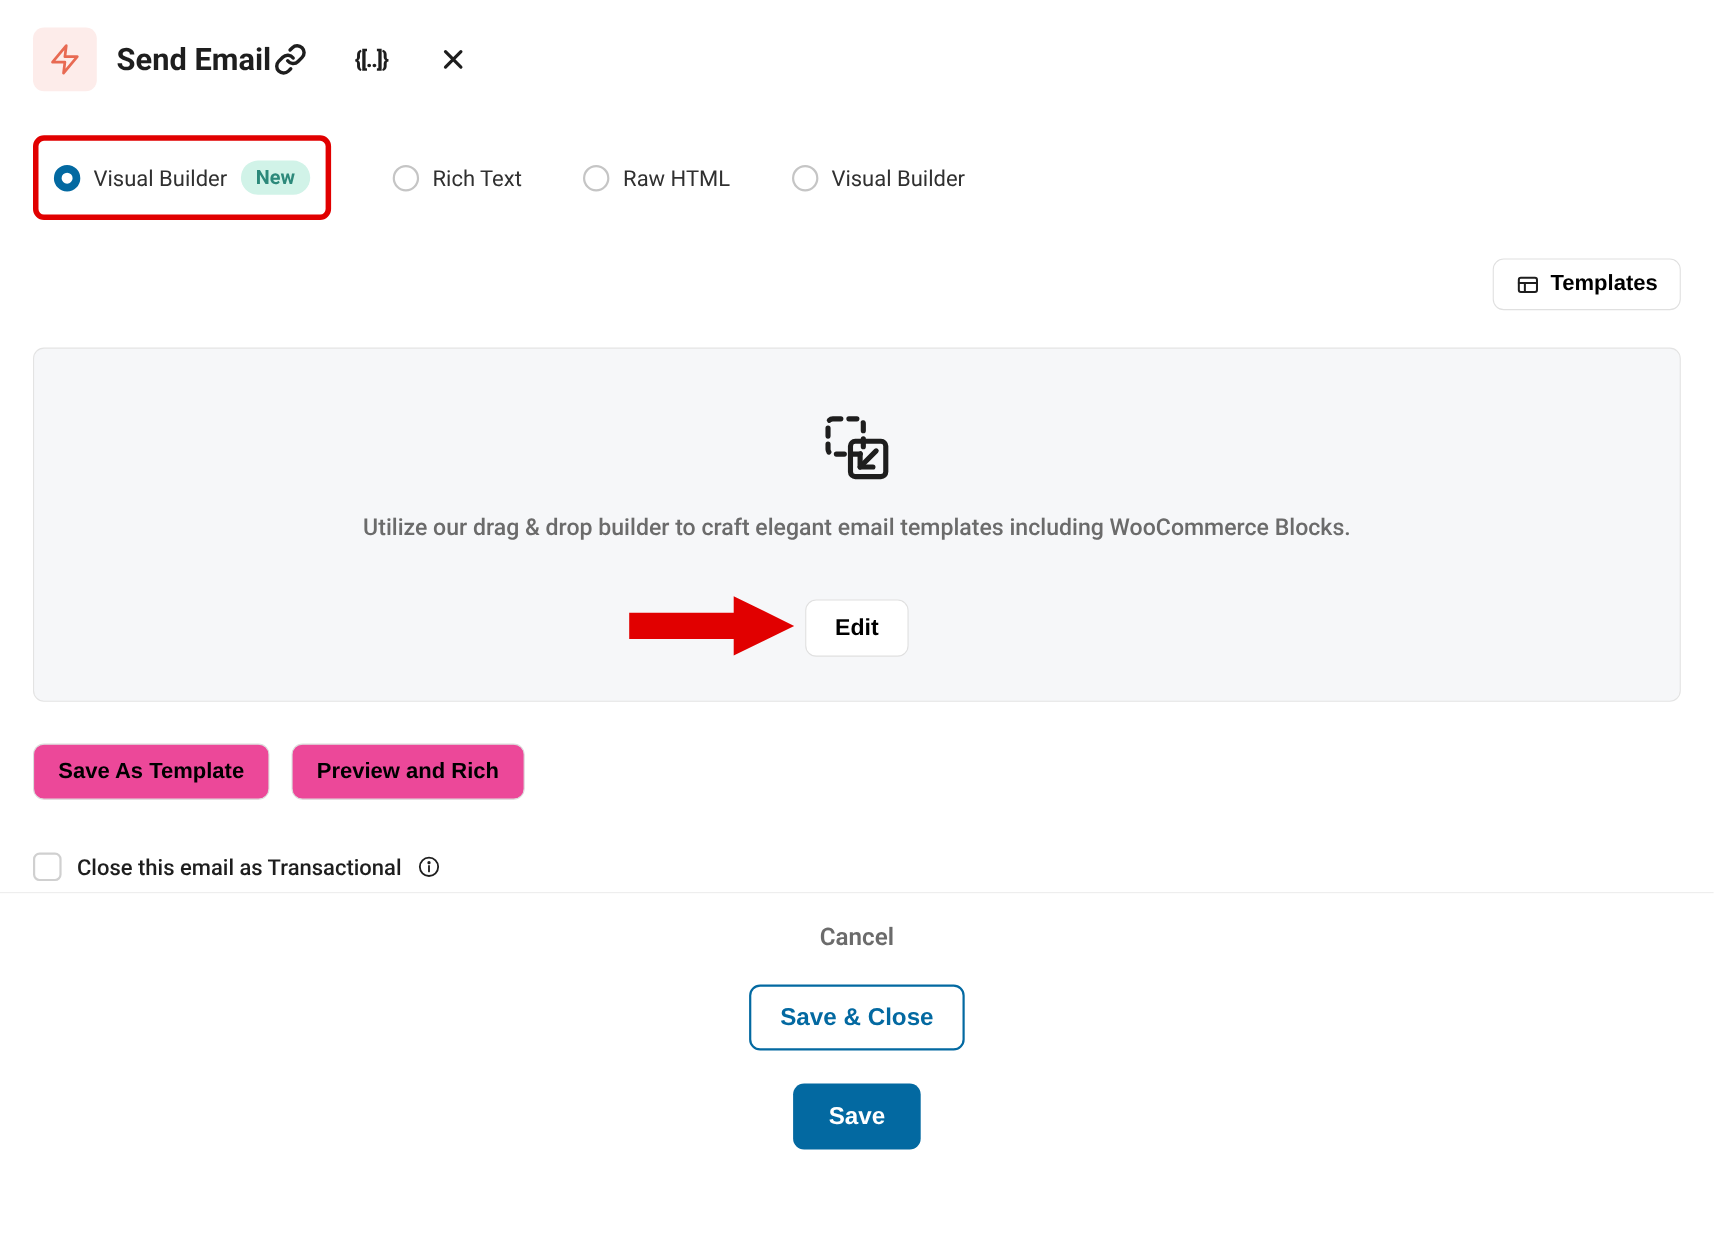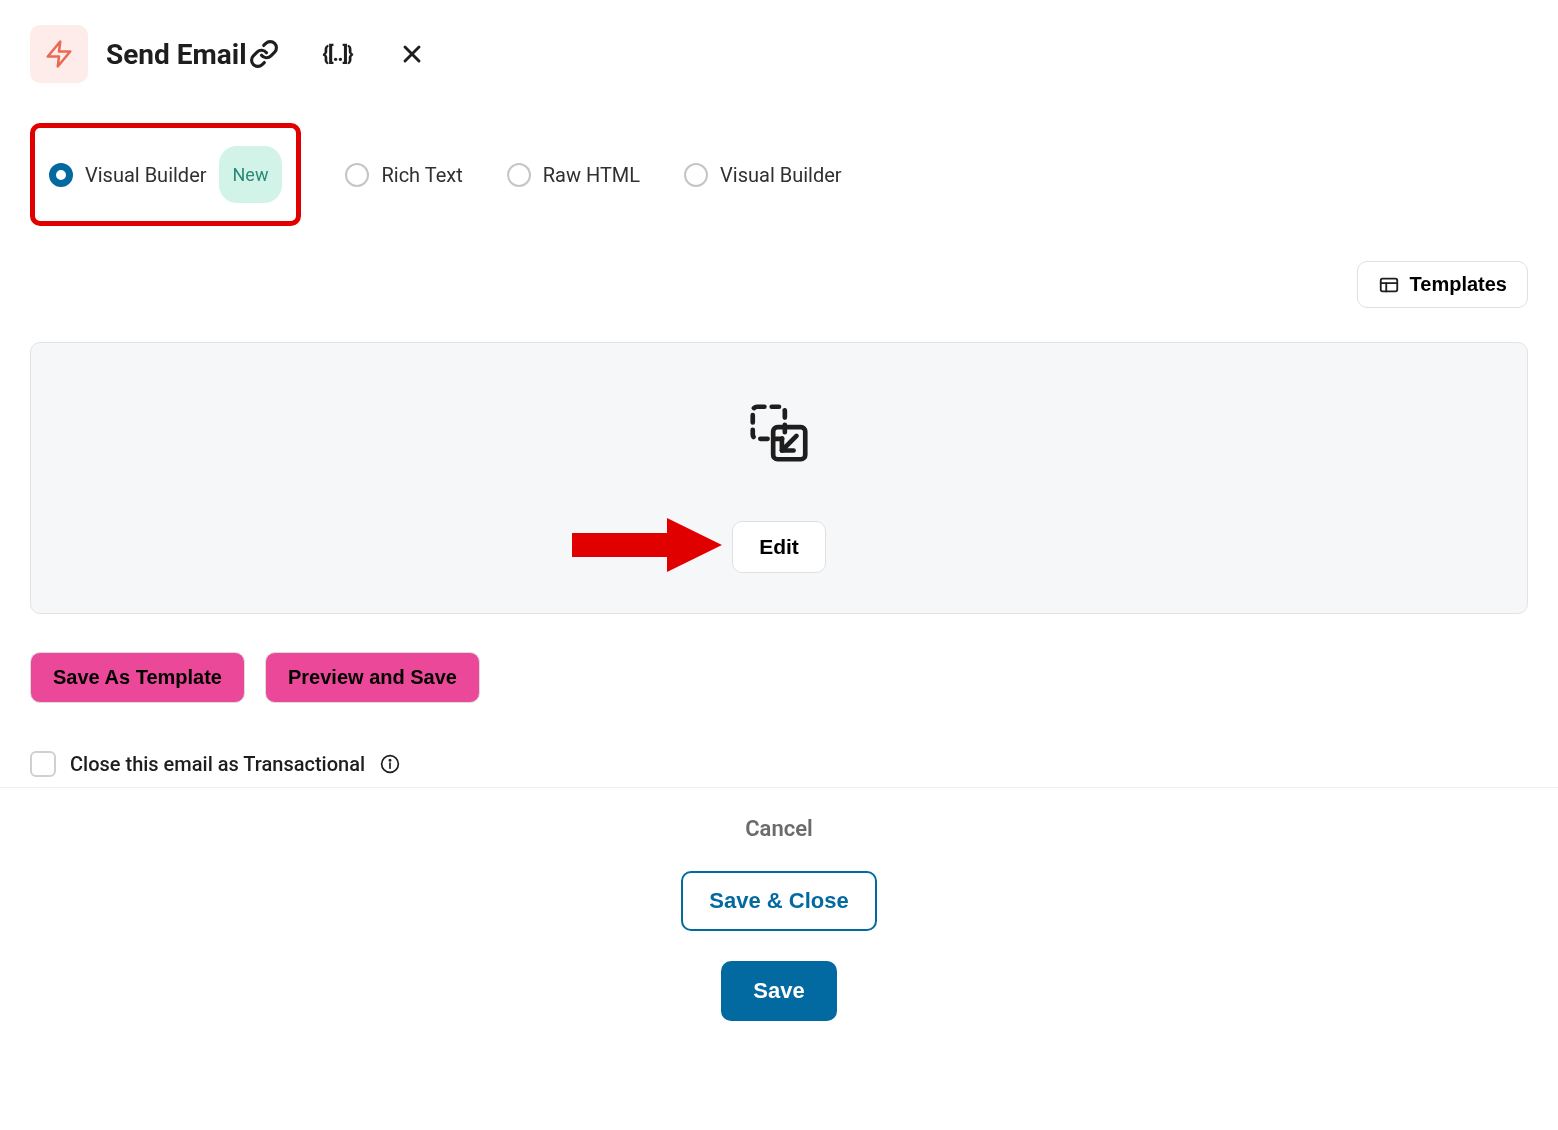--- a/index.html
+++ b/index.html
@@ -59,21 +59,21 @@
       padding: 30px 30px 0 30px;
     }
     .section-label {
       font-size: 20px;
       font-weight: 700;
       margin-bottom: 18px;
     }
     .radio-row {
       display: flex;
       align-items: center;
-      gap: 44px;
+      gap: 56px;
     }
     .radio-option {
       display: flex;
       align-items: center;
       gap: 12px;
       cursor: pointer;
     }
     .radio-circle {
       width: 24px;
       height: 24px;
@@ -96,23 +96,23 @@
       border: 5px solid #e10000;
       border-radius: 10px;
       padding: 18px 14px;
       display: inline-flex;
       align-items: center;
       gap: 12px;
     }
     .new-badge {
       background: #d1f3e8;
       color: #2c897a;
-      font-weight: 400;
+      font-weight: 700;
       font-size: 18px;
-      padding: 18px 14px;
+      padding: 5px 14px;
       border-radius: 18px;
     }
     .templates-row {
       display: flex;
       justify-content: flex-end;
       margin-top: 35px;
     }
     .templates-button {
       border: 1px solid #e0e0e0;
       background: #ffffff;
@@ -303,33 +303,34 @@
     </button>
   </div>
 
   <div class="builder-panel">
     <svg width="70" height="70" viewBox="0 0 24 24" fill="none" stroke="#1e1e1e" stroke-width="1.6" stroke-linecap="round" stroke-linejoin="round">
       <rect x="3" y="3" width="11" height="11" rx="1.5" stroke-dasharray="2.5 2.5"></rect>
       <rect x="10" y="10" width="11" height="11" rx="1.5"></rect>
       <polyline points="18 13 13 18"></polyline>
       <polyline points="13 14 13 18 17 18"></polyline>
     </svg>
+    <div class="panel-desc">Utilize our drag &amp; drop builder to craft elegant email templates including WooCommerce Blocks.</div>
     <div class="edit-row">
       <div class="arrow-pointer">
         <svg width="160" height="70" viewBox="0 0 160 70">
           <polygon points="160,35 105,8 105,23 10,23 10,47 105,47 105,62" fill="#e10000"></polygon>
         </svg>
       </div>
       <button class="edit-button">Edit</button>
     </div>
   </div>
 
   <div class="button-row">
     <button class="secondary-button">Save As Template</button>
-    <button class="secondary-button">Preview and Save</button>
+    <button class="secondary-button">Preview and Rich</button>
   </div>
 
   <div class="checkbox-row">
     <div class="checkbox"></div>
     <span class="checkbox-label">Close this email as Transactional</span>
     <div class="info-circle">
       <svg width="20" height="20" viewBox="0 0 24 24" fill="none" stroke="#1e1e1e" stroke-width="2" stroke-linecap="round">
         <circle cx="12" cy="12" r="10"></circle>
         <line x1="12" y1="11" x2="12" y2="17"></line>
         <circle cx="12" cy="7.5" r="0.8" fill="#1e1e1e"></circle>

